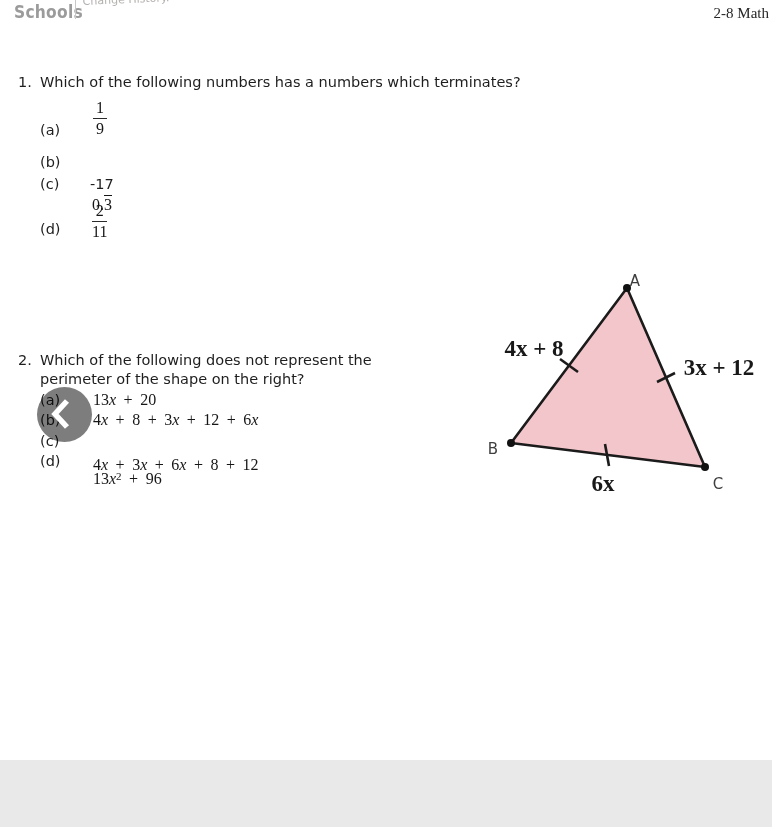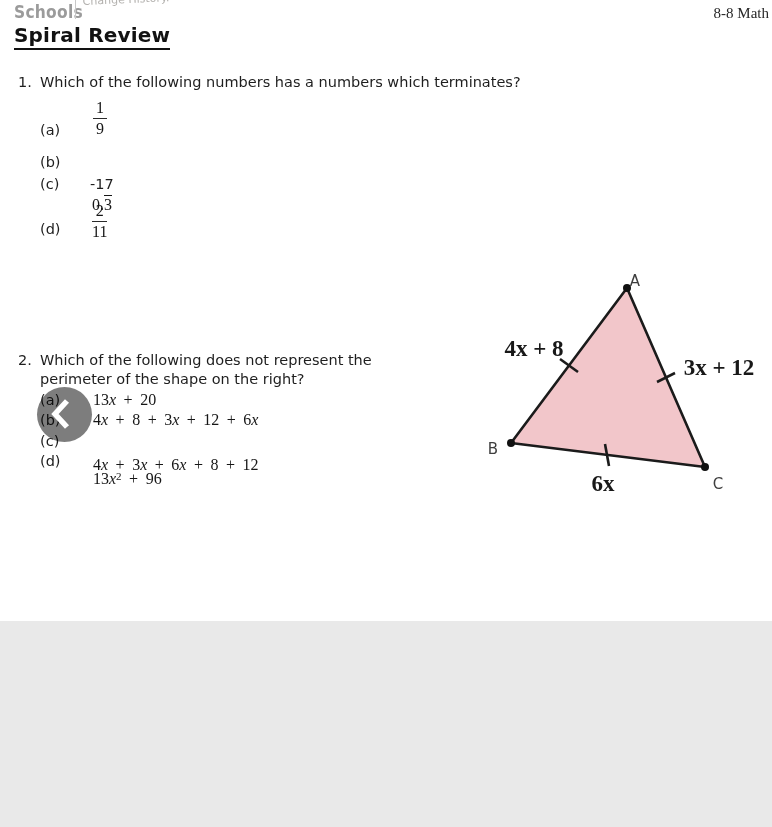--- a/index.html
+++ b/index.html
@@ -1,18 +1,18 @@
 <!DOCTYPE html>
 <html><head>
 <meta charset="utf-8">
 <style>
   * { margin:0; padding:0; box-sizing:border-box; }
   body { background:#e9e9e9; font-family:"DejaVu Sans", sans-serif; }
   .page {
-    position:relative; width:772px; height:621px; background:#ffffff;
+    position:relative; width:772px; height:760px; background:#ffffff;
     overflow:hidden; color:#1f1f1f;
   }
   
   .brand {
     position:absolute; left:14px; top:1px; font-size:18px; font-weight:bold;
     color:#9b9b9b; transform:scaleX(0.86); transform-origin:left top;
     letter-spacing:.3px; white-space:nowrap;
   }
   .header-divider { position:absolute; left:75px; top:0; width:1px; height:19px; background:#c9c9c9; }
   .menu-item {
@@ -55,22 +55,21 @@
   .vertex-label { font-family:"DejaVu Sans", sans-serif; font-size:15px; fill:#3f3f3f; }
 </style>
 </head>
 <body>
 
 <div class="page">
 
   <div class="brand">Schools</div>
   <div class="header-divider"></div>
   <div class="menu-item">Change History.</div>
-  <div class="course">8-8 Math</div>
-  <div class="page-title">Spiral Review</div>
+  <div class="course">2-8 Math</div>
 
   <div class="abs qnum" style="left:18px; top:74px;">1.</div>
   <div class="abs qtext" style="left:40px; top:74px;">Which of the following numbers has a numbers which terminates?</div>
 
   <div class="abs opt-label" style="left:40px; top:122px;">(a)</div>
   <div class="abs frac" style="left:93px; top:100px;">
     <span class="num">1</span>
     <span class="den">9</span>
   </div>
 

